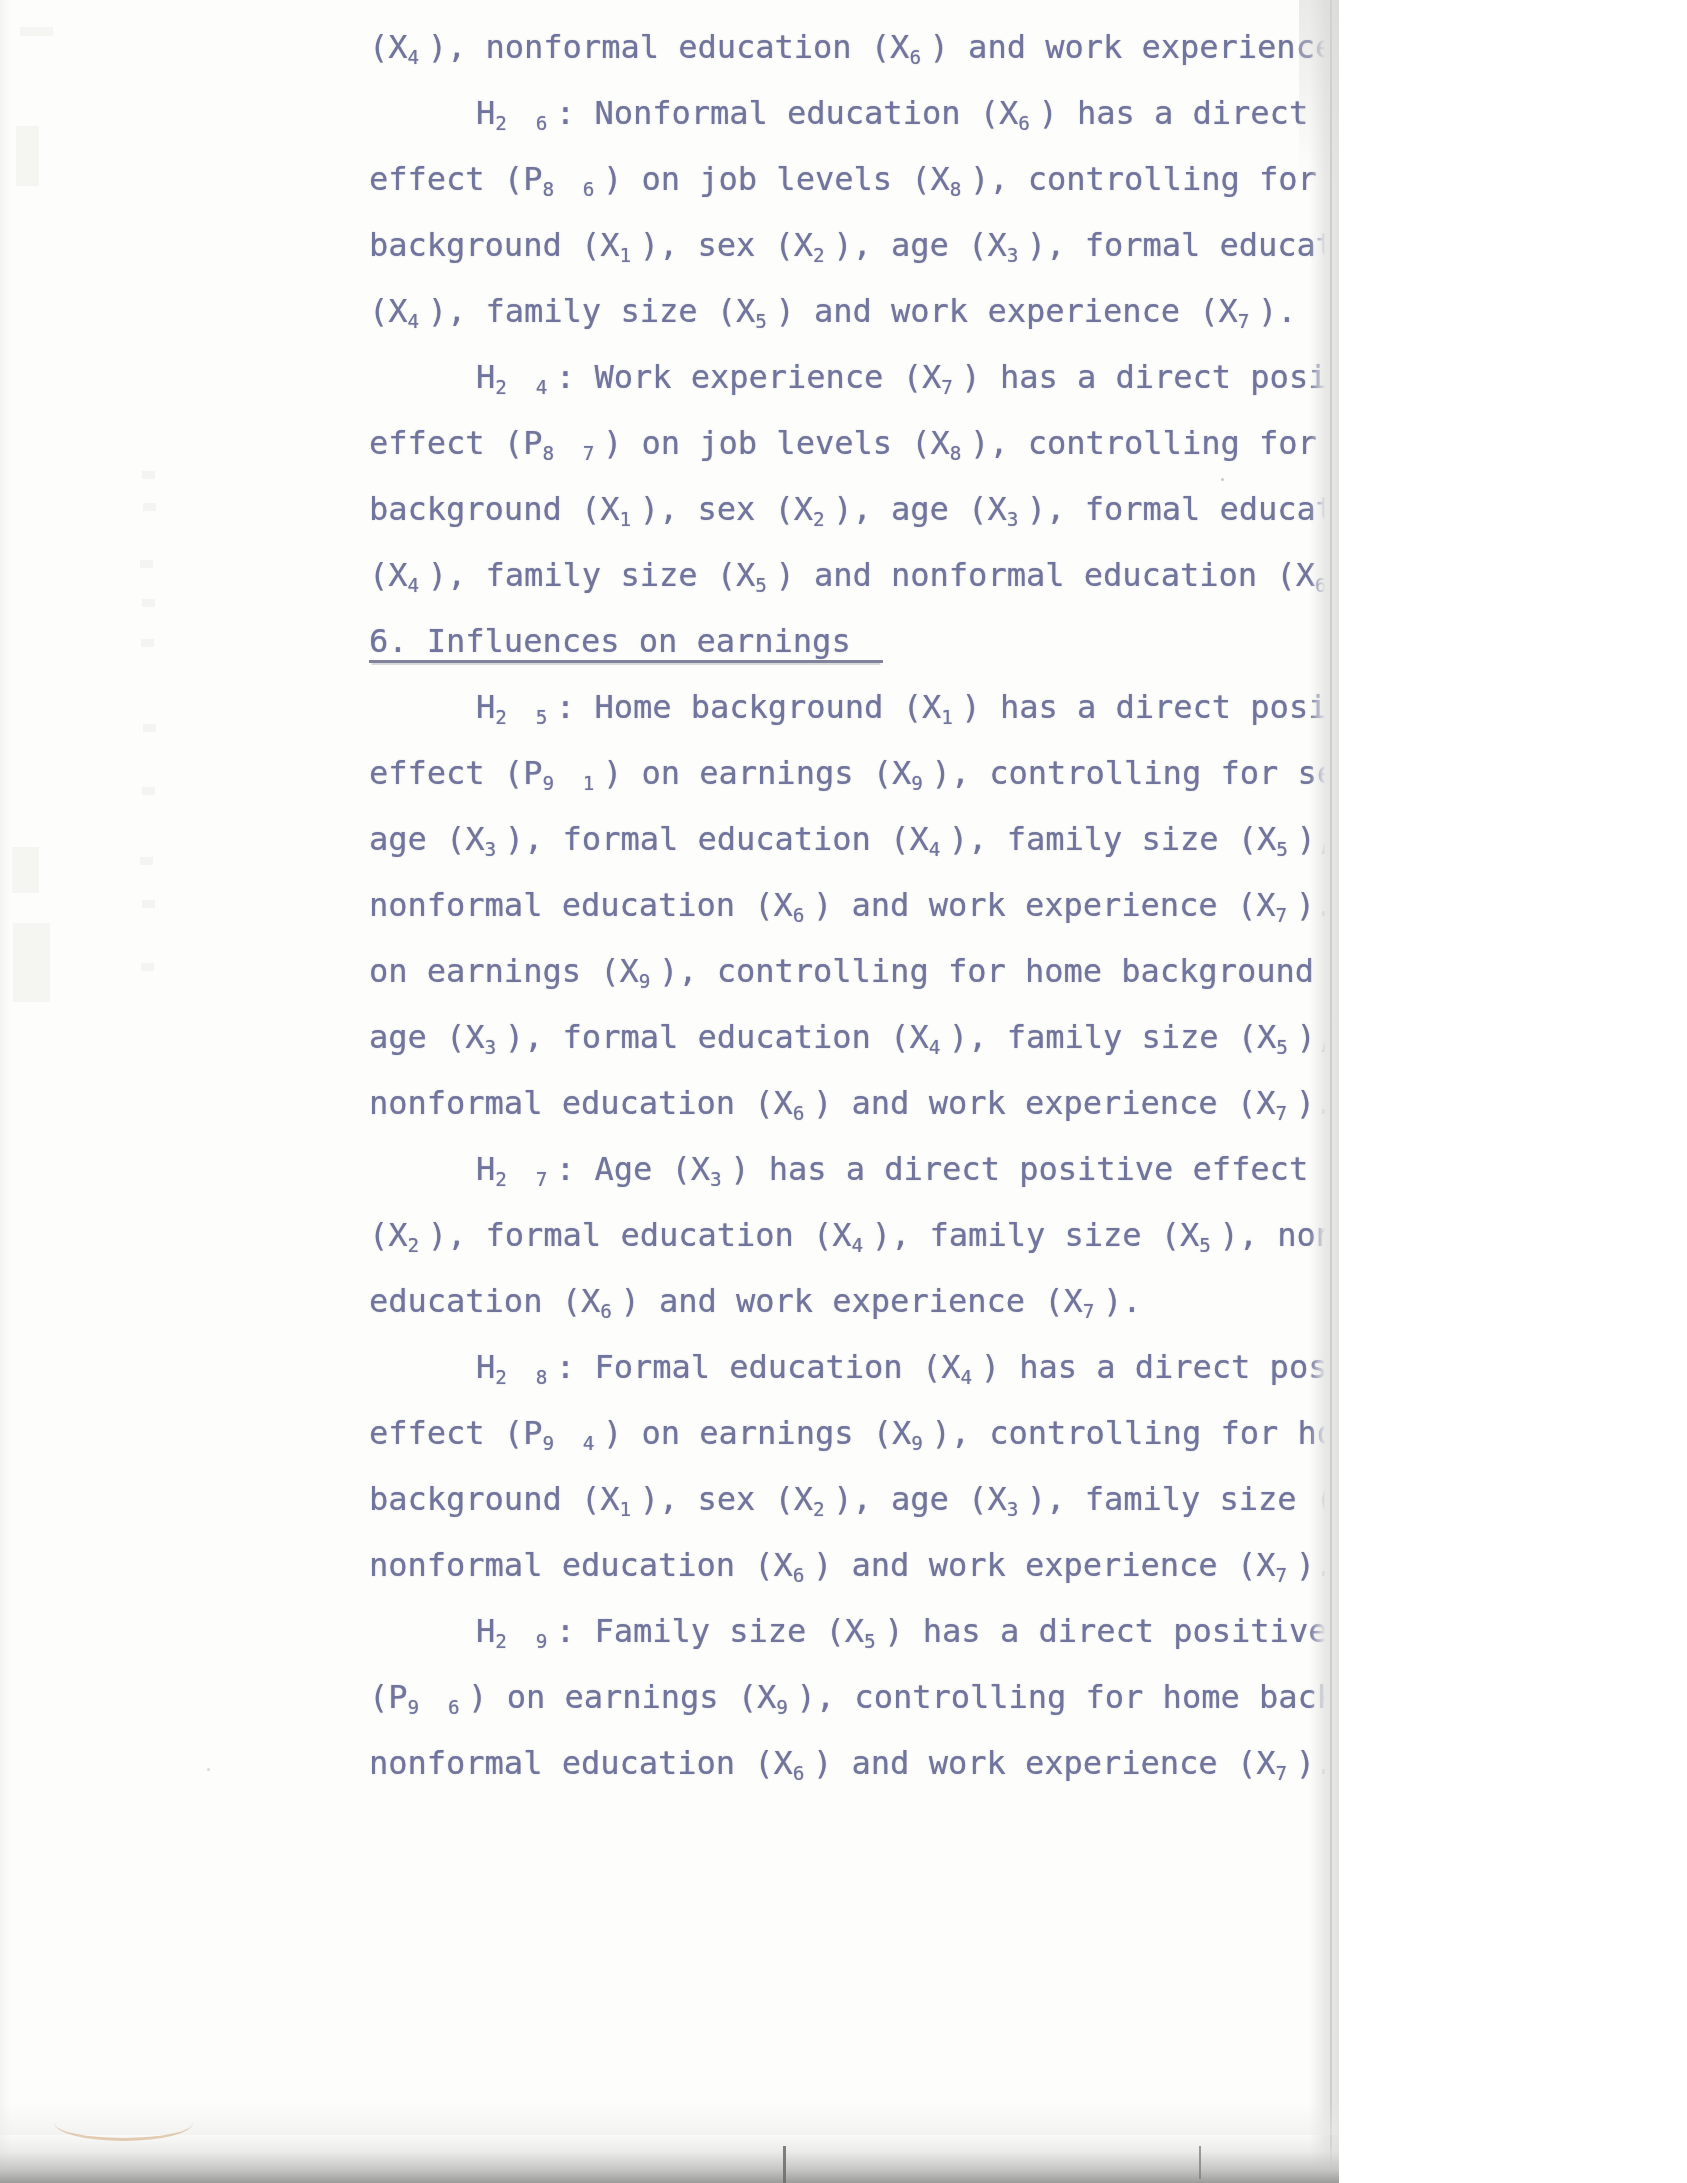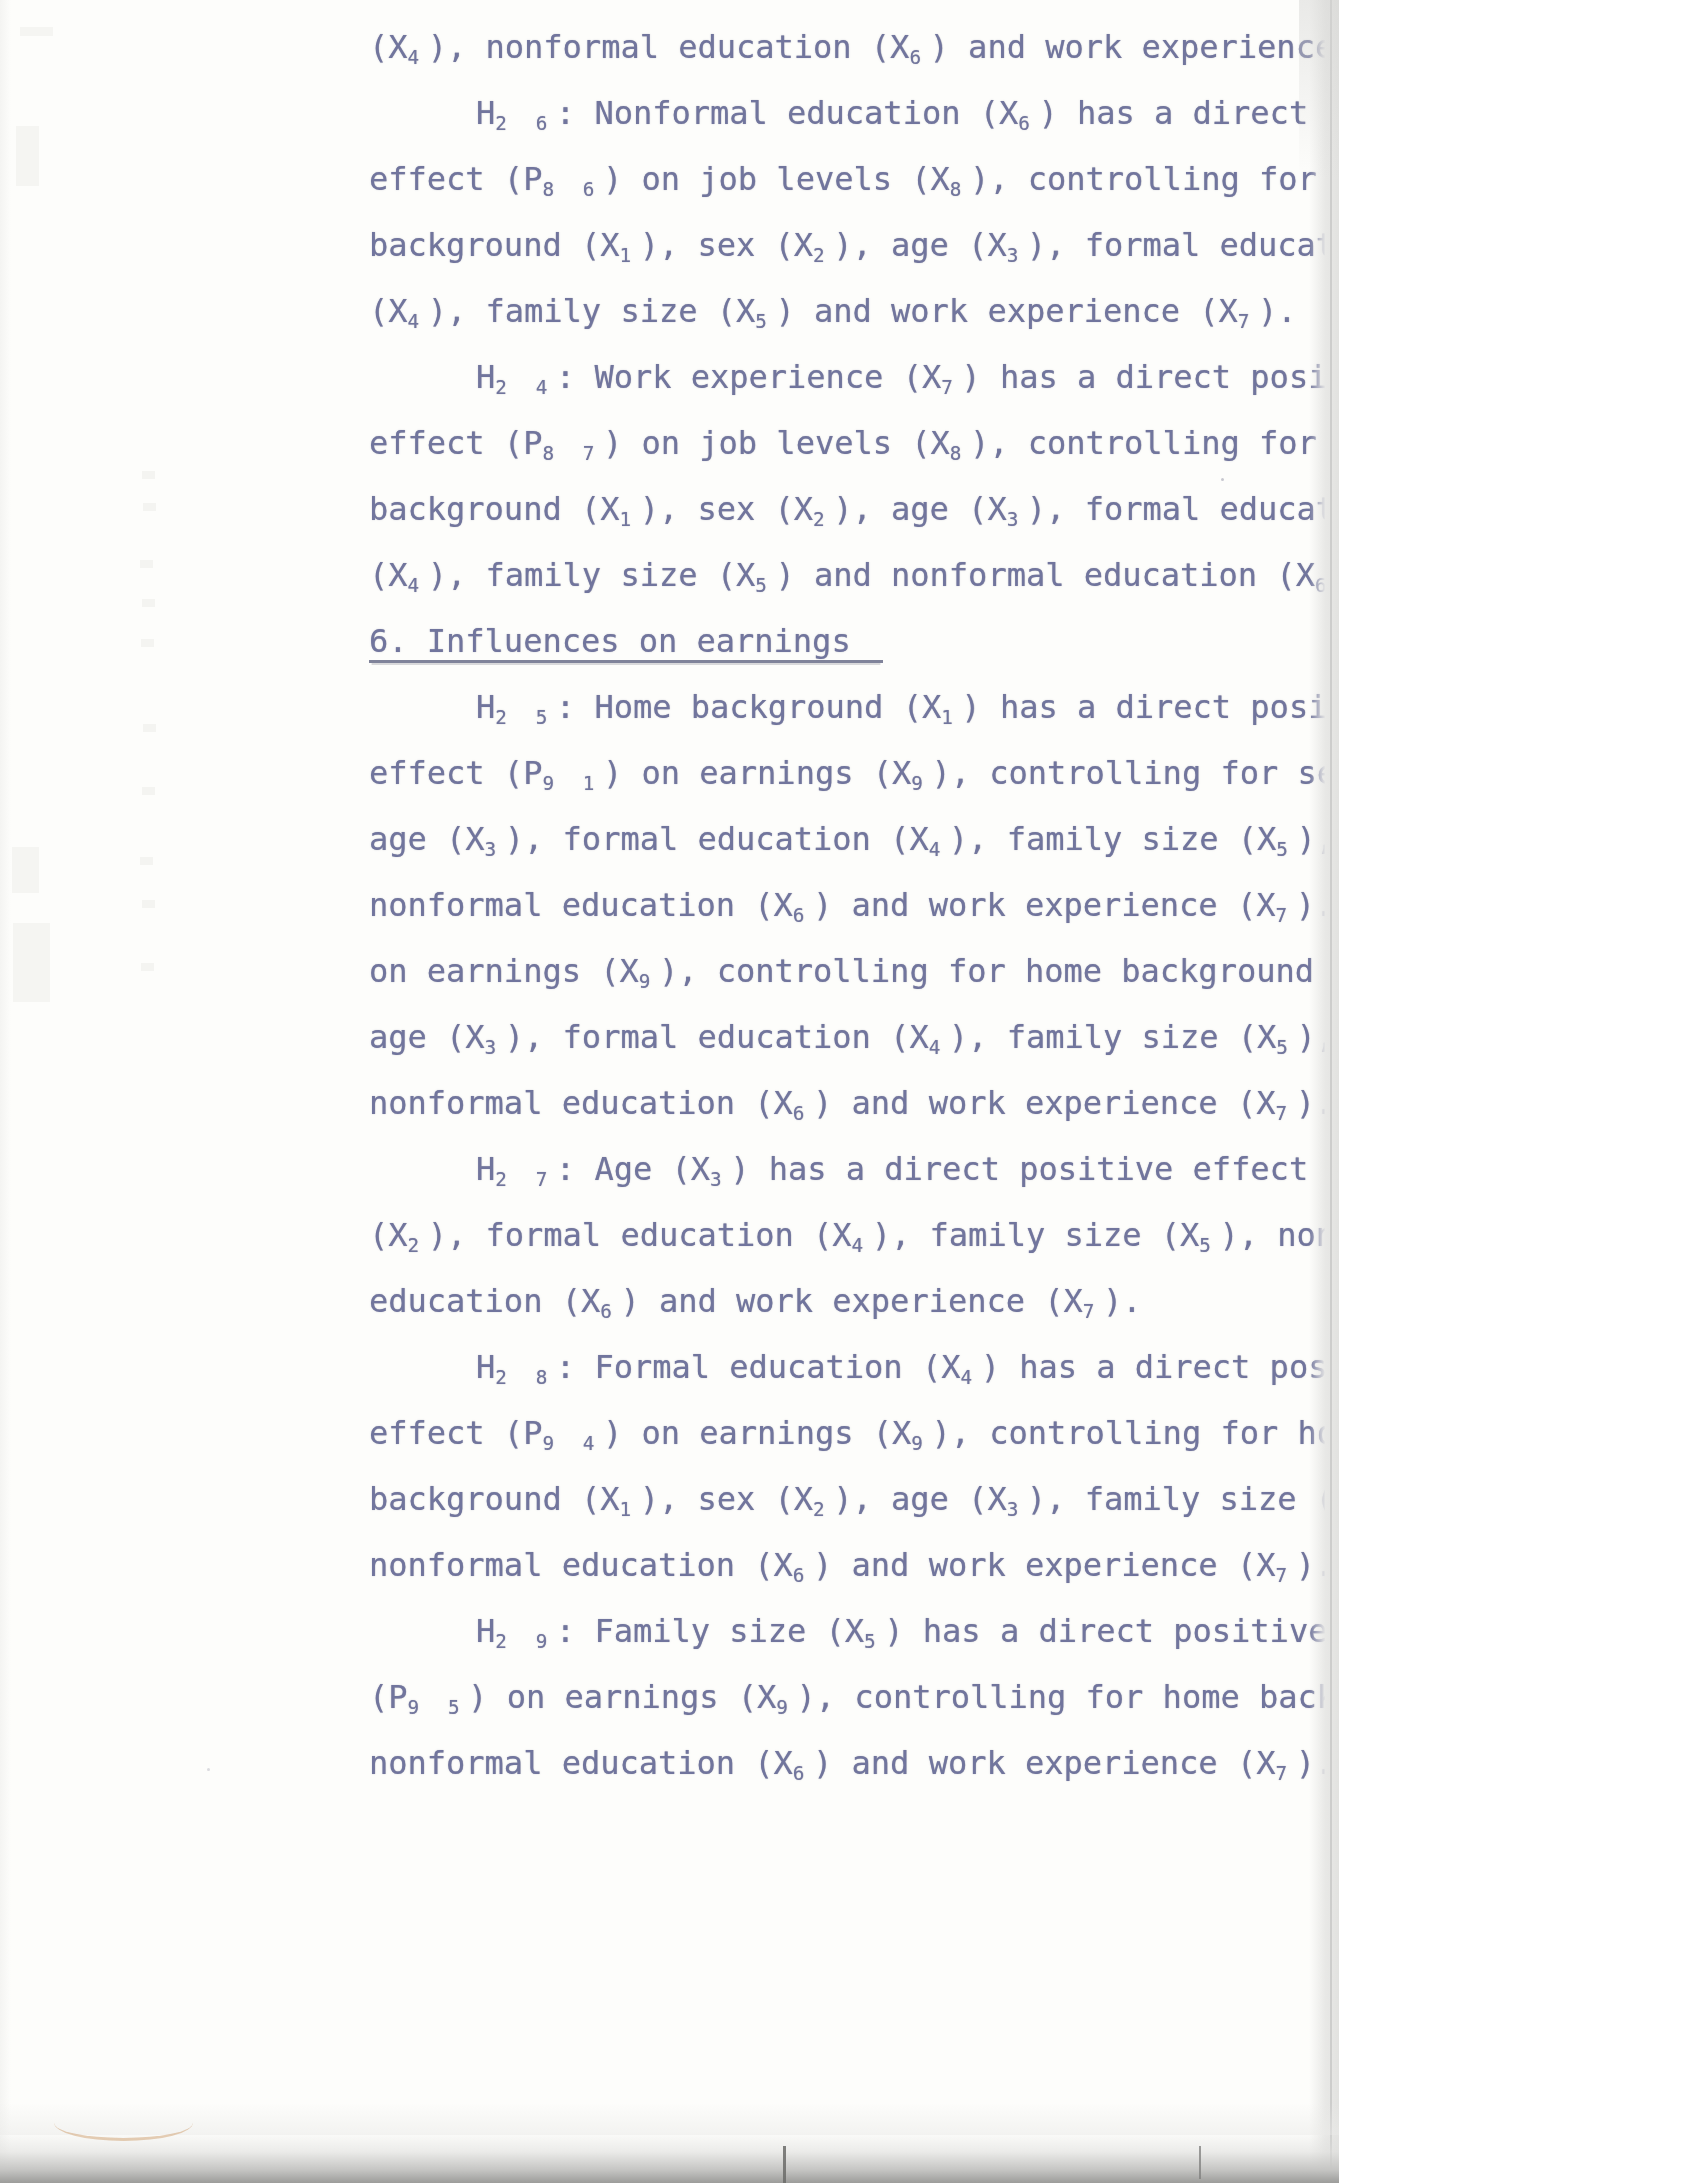--- a/index.html
+++ b/index.html
@@ -86,21 +86,21 @@
     <div class="line v-flush"><span class="content">age (X<span class="sub">3</span>), formal education (X<span class="sub">4</span>), family size (X<span class="sub">5</span>),</span></div>
     <div class="line v-flush"><span class="content">nonformal education (X<span class="sub">6</span>) and work experience (X<span class="sub">7</span>).</span></div>
     <div class="line v-indent"><span class="content">H<span class="sub">2 7</span>: Age (X<span class="sub">3</span>) has a direct positive effect (P<span class="sub">9 3</span>) on</span></div>
     <div class="line v-flush"><span class="content">(X<span class="sub">2</span>), formal education (X<span class="sub">4</span>), family size (X<span class="sub">5</span>), nonformal</span></div>
     <div class="line v-flush"><span class="content">education (X<span class="sub">6</span>) and work experience (X<span class="sub">7</span>).</span></div>
     <div class="line v-indent"><span class="content">H<span class="sub">2 8</span>: Formal education (X<span class="sub">4</span>) has a direct positive</span></div>
     <div class="line v-flush"><span class="content">effect (P<span class="sub">9 4</span>) on earnings (X<span class="sub">9</span>), controlling for home</span></div>
     <div class="line v-flush"><span class="content">background (X<span class="sub">1</span>), sex (X<span class="sub">2</span>), age (X<span class="sub">3</span>), family size (X<span class="sub">5</span>),</span></div>
     <div class="line v-flush"><span class="content">nonformal education (X<span class="sub">6</span>) and work experience (X<span class="sub">7</span>).</span></div>
     <div class="line v-indent"><span class="content">H<span class="sub">2 9</span>: Family size (X<span class="sub">5</span>) has a direct positive effect</span></div>
-    <div class="line v-flush"><span class="content">(P<span class="sub">9 5</span>) on earnings (X<span class="sub">9</span>), controlling for home background</span></div>
+    <div class="line v-flush"><span class="content">(P<span class="sub">9 6</span>) on earnings (X<span class="sub">9</span>), controlling for home background</span></div>
     <div class="line v-flush"><span class="content">nonformal education (X<span class="sub">6</span>) and work experience (X<span class="sub">7</span>).</span></div>
   </div>
 
   <div class="artifact left-strip"></div>
   <div class="artifact right-strip"></div>
   <div class="artifact right-strip-line"></div>
   <div class="artifact right-strip-top"></div>
   <div class="artifact bottom-faint"></div>
   <div class="artifact bottom-band"></div>
   <div class="artifact tick-a"></div>

